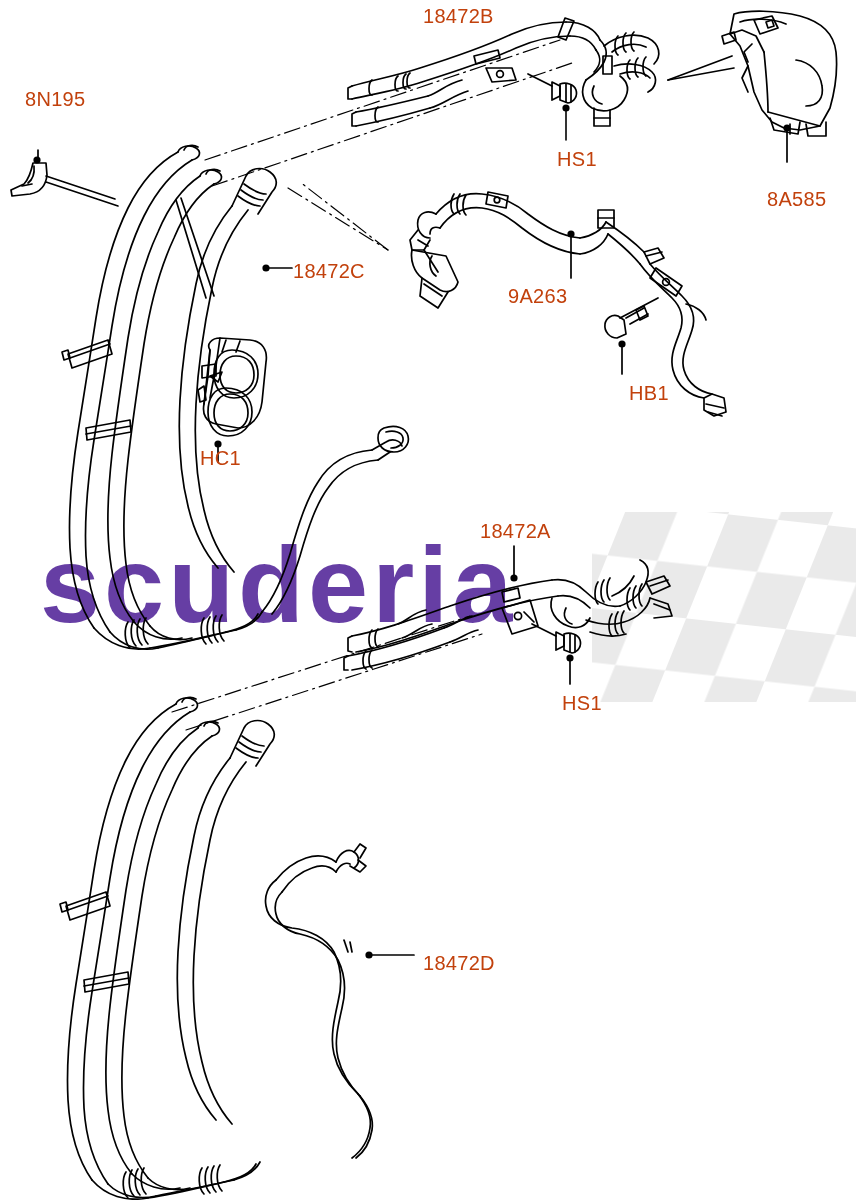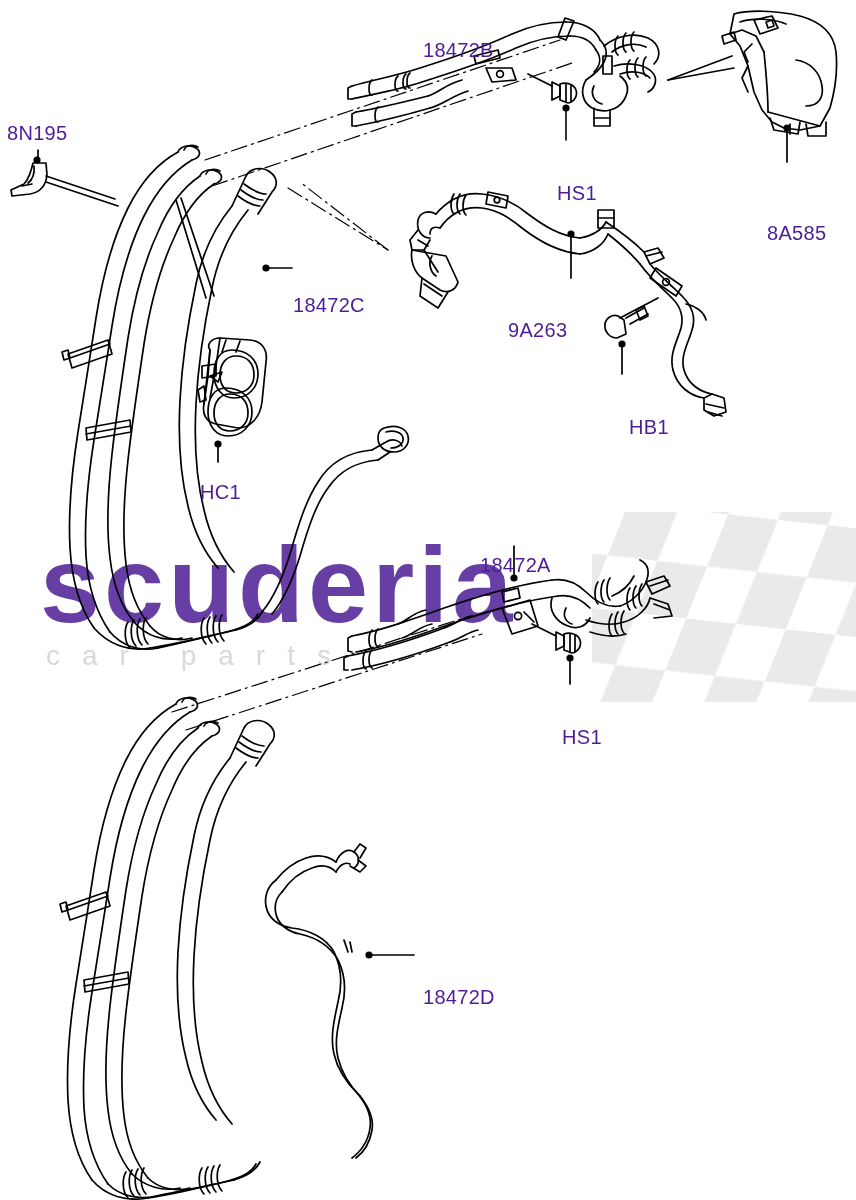--- a/index.html
+++ b/index.html
@@ -1,21 +1,21 @@
 <!DOCTYPE html>
 <html><head>
 <meta charset="utf-8">
 <style>
   html,body{margin:0;padding:0;background:#ffffff;}
   body{width:856px;height:1200px;position:relative;overflow:hidden;
        font-family:"Liberation Sans","DejaVu Sans",sans-serif;}
   #stage{position:absolute;left:0;top:0;width:856px;height:1200px;background:#fff;}
   svg{position:absolute;left:0;top:0;}
-  .lbl{position:absolute;color:#4c1d95;font-size:20px;font-weight:400;
-       letter-spacing:0.3px;white-space:nowrap;margin-top:34px;-webkit-user-select:none;}
+  .lbl{position:absolute;color:#c2410c;font-size:20px;font-weight:400;
+       letter-spacing:0.3px;white-space:nowrap;-webkit-user-select:none;}
   .wm-scud{position:absolute;left:40px;top:525px;width:540px;height:120px;
       font-size:108px;font-weight:700;color:#4c1d95;letter-spacing:4px;
       line-height:120px;opacity:.85;}
   .wm-car{position:absolute;left:46px;top:640px;width:540px;height:40px;
       font-size:28px;font-weight:400;color:#d9d9d9;letter-spacing:22px;}
 </style>
 </head>
 <body>
 
 <div id="stage">
@@ -26,21 +26,20 @@
         <rect x="0" y="0" width="52" height="52" fill="#e8e8e8"></rect>
         <rect x="52" y="52" width="52" height="52" fill="#e8e8e8"></rect>
       </pattern>
     </defs>
     <g opacity="0.9">
       <rect x="592" y="512" width="270" height="190" fill="url(#chk)"></rect>
     </g>
   </svg>
 
   <div class="wm-scud">scuderia</div>
-  <div class="wm-car">car parts</div>
 
   <svg width="856" height="1200" fill="none" stroke="#000" stroke-width="1.7" stroke-linecap="round" stroke-linejoin="round">
 
     <g stroke="#000" stroke-width="1.2" stroke-dasharray="16 5 2 5">
       <path d="M205,160 L560,40"></path>
       <path d="M212,186 L575,62"></path>
       <path d="M288,188 L388,250"></path>
       <path d="M388,250 L300,182"></path>
       <path d="M172,712 L470,616"></path>
       <path d="M186,730 L482,634"></path>
@@ -448,21 +447,21 @@
       <path d="M350,866 L360,872 L366,866 L358,860"></path>
 
       <path d="M344,940 L348,952"></path>
       <path d="M350,942 L352,952"></path>
 
       <circle cx="369" cy="955" r="3.6" fill="#000" stroke="none"></circle>
       <path d="M372,955 L414,955"></path>
     </g>
   </svg>
 
-  <div class="lbl" style="left:7px;top:88px">8N195</div>
+  <div class="lbl" style="left:25px;top:88px">8N195</div>
   <div class="lbl" style="left:423px;top:5px">18472B</div>
   <div class="lbl" style="left:557px;top:148px">HS1</div>
   <div class="lbl" style="left:767px;top:188px">8A585</div>
   <div class="lbl" style="left:293px;top:260px">18472C</div>
   <div class="lbl" style="left:508px;top:285px">9A263</div>
   <div class="lbl" style="left:629px;top:382px">HB1</div>
   <div class="lbl" style="left:200px;top:447px">HC1</div>
   <div class="lbl" style="left:480px;top:520px">18472A</div>
   <div class="lbl" style="left:562px;top:692px">HS1</div>
   <div class="lbl" style="left:423px;top:952px">18472D</div>

